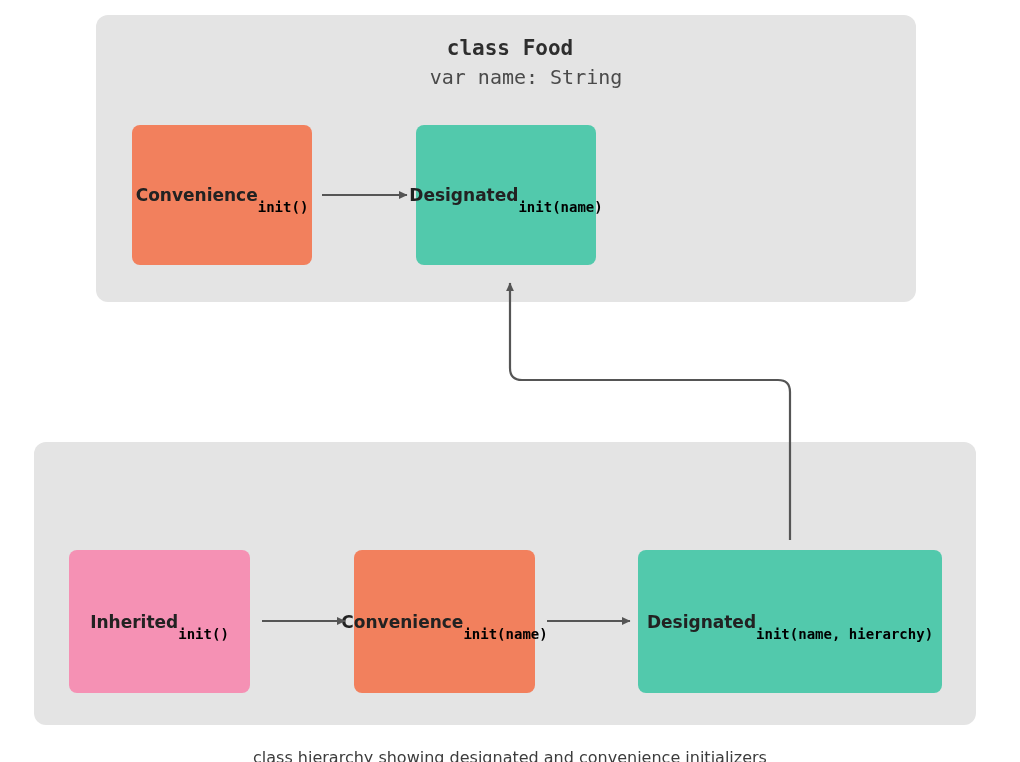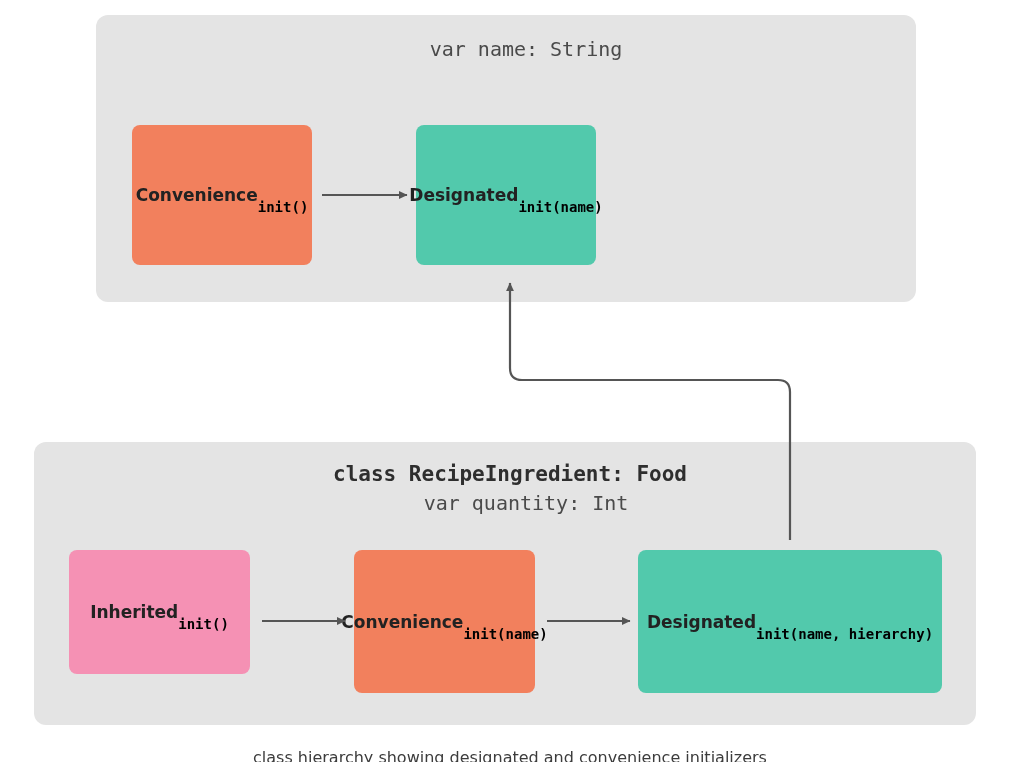--- a/index.html
+++ b/index.html
@@ -111,21 +111,21 @@
     width: 180px;
     height: 140px;
     background: #52c9ac;
   }
 
   
   #box-ri-inherited {
     left: 69px;
     top: 550px;
     width: 181px;
-    height: 124px;
+    height: 143px;
     background: #f591b4;
   }
   #box-ri-convenience {
     left: 354px;
     top: 550px;
     width: 181px;
     height: 143px;
     background: #f2805d;
   }
   #box-ri-designated {
@@ -161,39 +161,36 @@
   }
 </style>
 </head>
 <body>
 
 <div id="diagram-root">
 
   <div class="class-panel" id="panel-food"></div>
 
   <div class="panel-header" style="top:34px;">
+    <span class="panel-title">class Food</span>
     <span class="panel-subtitle">var name: String</span>
   </div>
 
   <div class="init-box" id="box-food-convenience">
     <span class="init-kind">Convenience</span>
     <span class="init-sig">init()</span>
   </div>
 
   <div class="init-box" id="box-food-designated">
     <span class="init-kind">Designated</span>
     <span class="init-sig">init(name)</span>
   </div>
 
   <div class="class-panel" id="panel-recipeingredient"></div>
 
-  <div class="panel-header" style="top:460px;">
-    <span class="panel-title">class RecipeIngredient: Food</span>
-    <span class="panel-subtitle">var quantity: Int</span>
-  </div>
 
   <div class="init-box" id="box-ri-inherited">
     <span class="init-kind">Inherited</span>
     <span class="init-sig">init()</span>
   </div>
 
   <div class="init-box" id="box-ri-convenience">
     <span class="init-kind">Convenience</span>
     <span class="init-sig">init(name)</span>
   </div>

